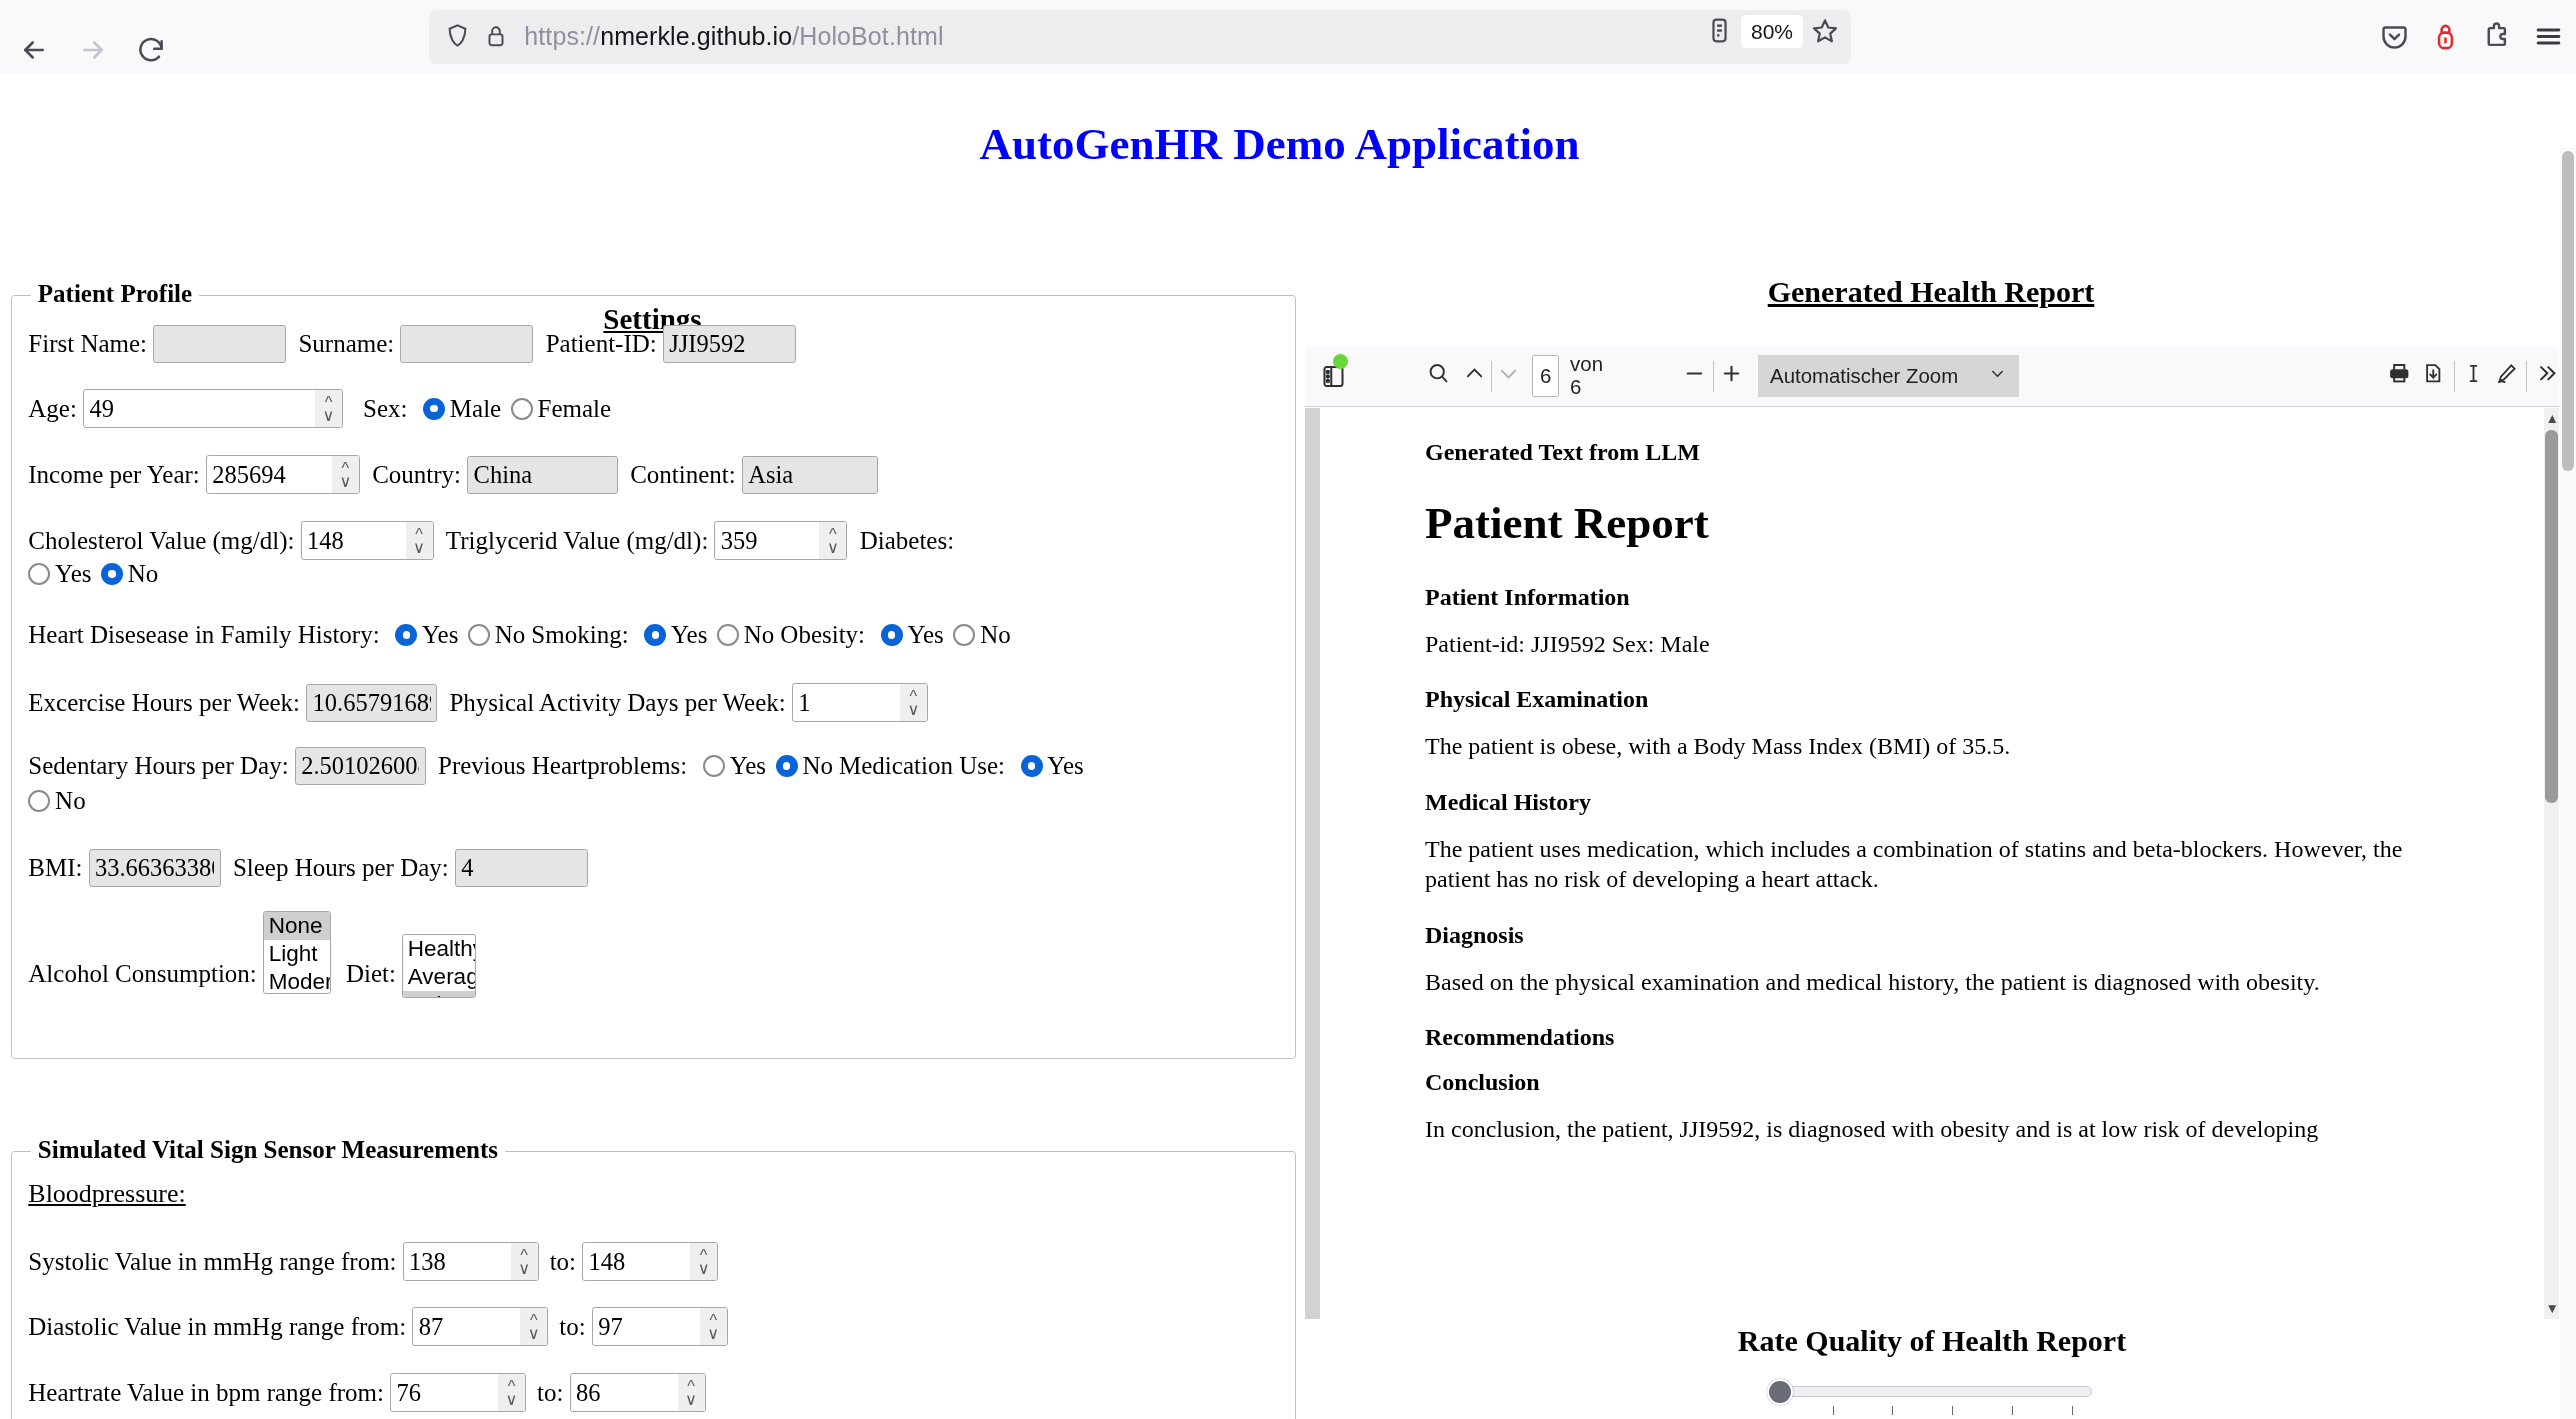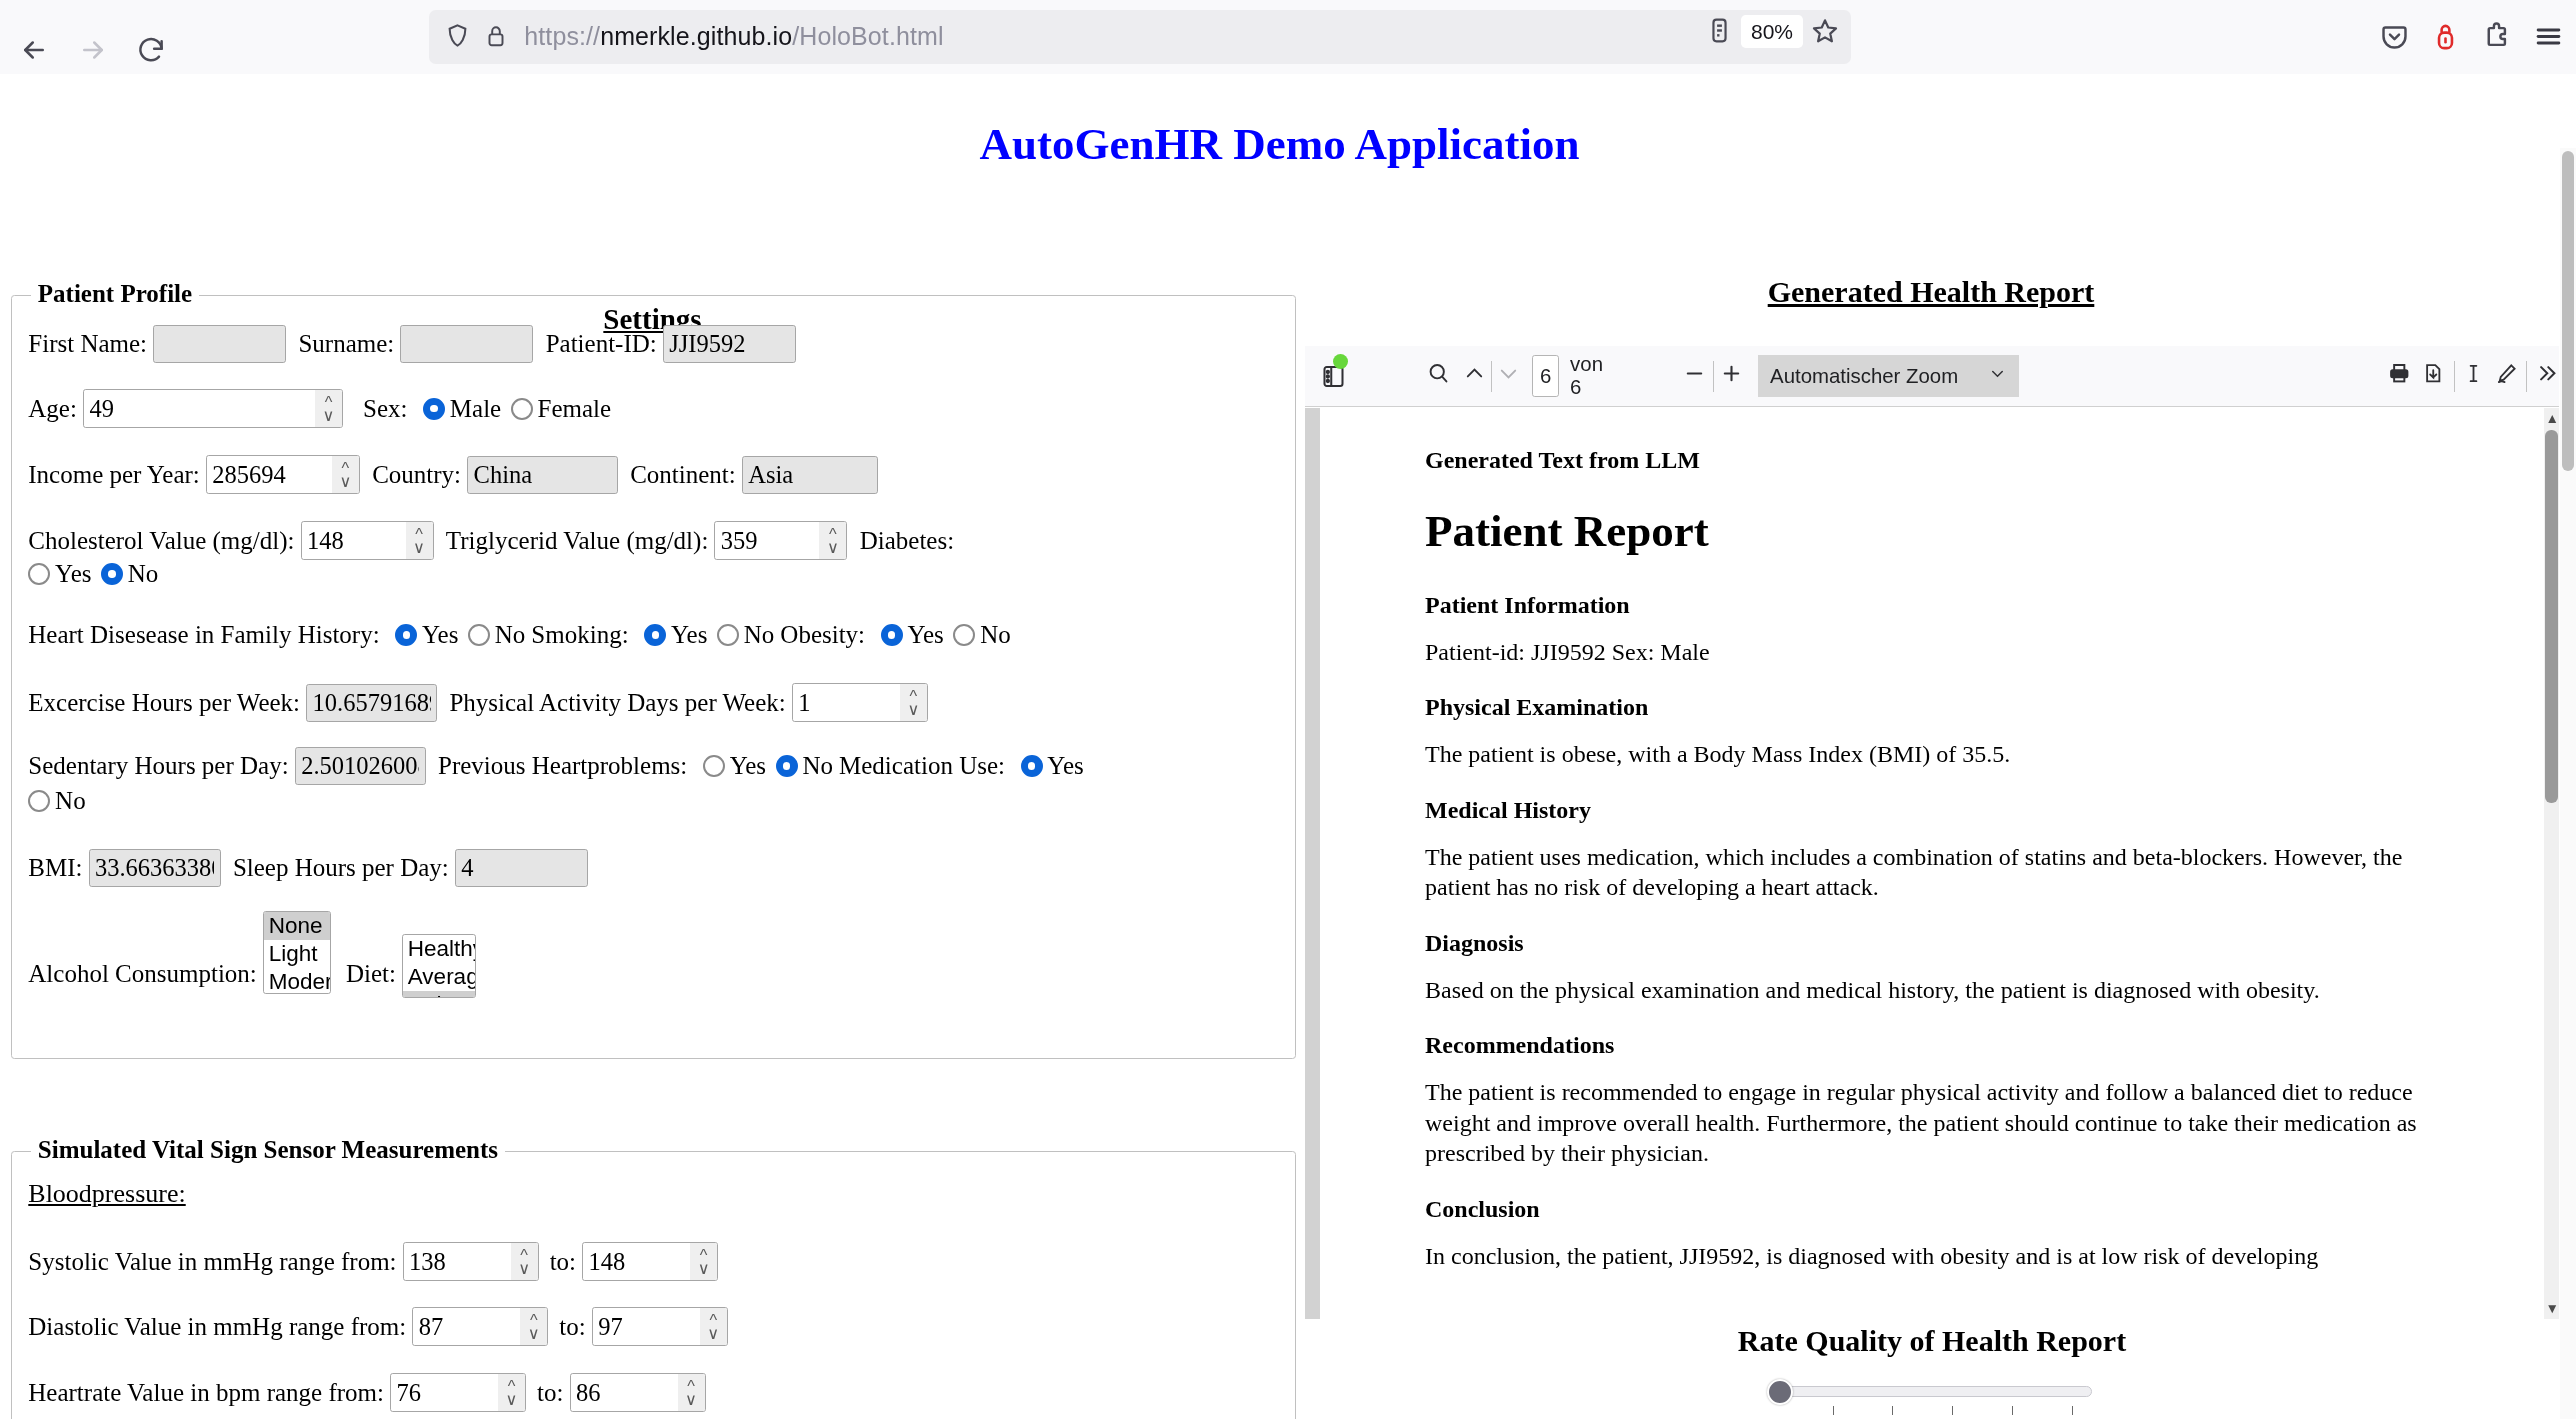--- a/index.html
+++ b/index.html
@@ -267,21 +267,21 @@
     position: absolute; left: 1.4px; top: 0;
     width: 12.3px; height: 373px;
     background: #9a9a9a;
     border-radius: 6.1px;
   }
 
   #pdf-content {
     position: absolute; left: 105px; top: 31px;
     width: 1021px;
   }
-  #pdf-content .p-small { font-size: 24px; font-weight: bold; margin: 8px 0 31px 0; }
+  #pdf-content .p-small { font-size: 24px; font-weight: bold; margin: 0 0 31px 0; }
   #pdf-content h1 { font-size: 45px; font-weight: bold; margin: 0 0 35px 0; }
   #pdf-content h2 { font-size: 24px; font-weight: bold; margin: 0 0 17.7px 0; }
   #pdf-content p  { font-size: 24px; margin: 0 0 27px 0; line-height: 1.28; }
 
   
   #rating {
     position: absolute; left: 1305px; top: 1245px;
     width: 1254px; height: 174px;
     background: #ffffff;
     text-align: center;
@@ -780,21 +780,20 @@
           <h2>Physical Examination</h2>
           <p>The patient is obese, with a Body Mass Index (BMI) of 35.5.</p>
 
           <h2>Medical History</h2>
           <p>The patient uses medication, which includes a combination of statins and beta-blockers. However, the patient has no risk of developing a heart attack.</p>
 
           <h2>Diagnosis</h2>
           <p>Based on the physical examination and medical history, the patient is diagnosed with obesity.</p>
 
           <h2>Recommendations</h2>
-          <p>The patient is recommended to engage in regular physical activity and follow a balanced diet to reduce weight and improve overall health. Furthermore, the patient should continue to take their medication as prescribed by their physician.</p>
 
           <h2>Conclusion</h2>
           <p>In conclusion, the patient, JJI9592, is diagnosed with obesity and is at low risk of developing</p>
         </div>
       </div>
       <div id="pdf-scrollbar">
         <span class="arrow-glyph" style="top:2.7px">▲</span>
         <div class="thumb" style="top:22px"></div>
         <span class="arrow-glyph" style="bottom:2.7px">▼</span>
       </div>

